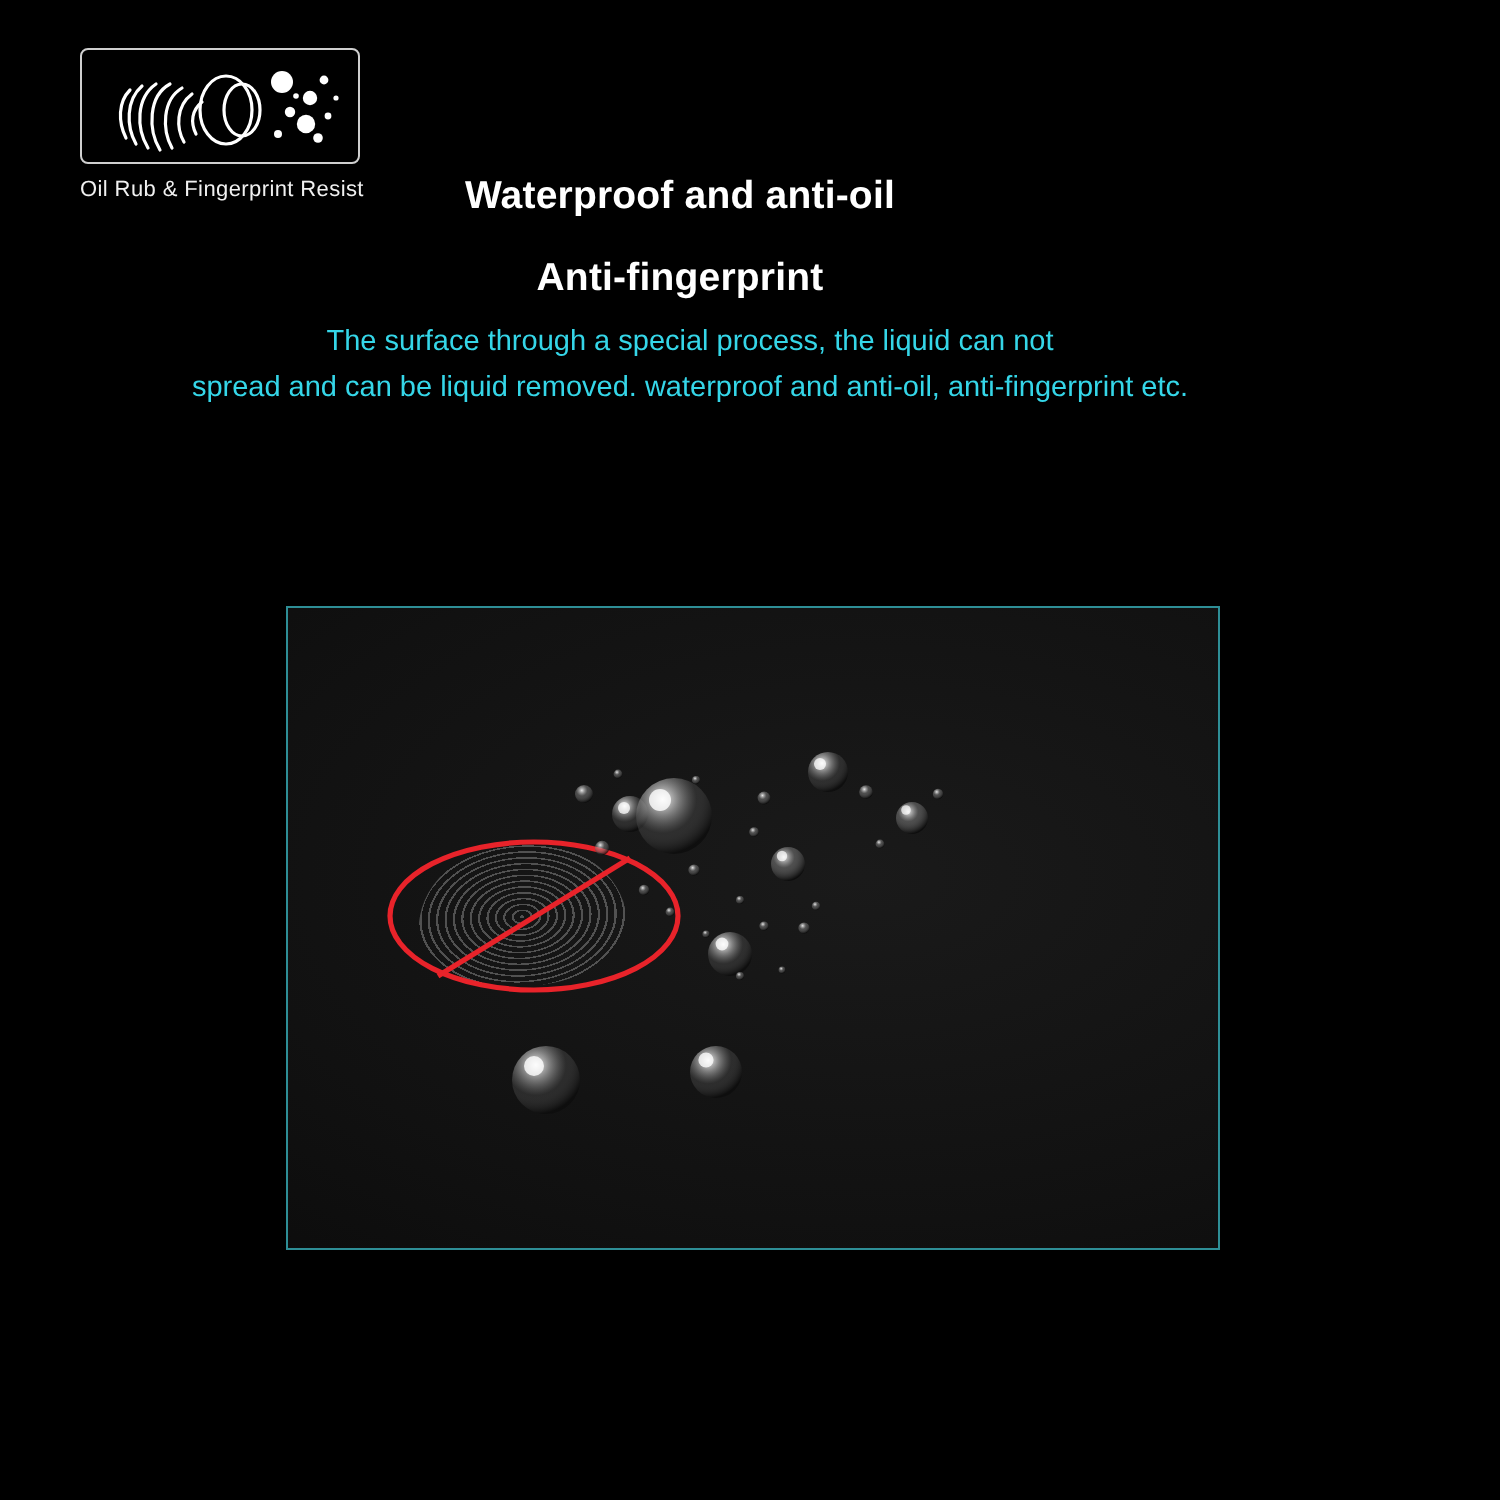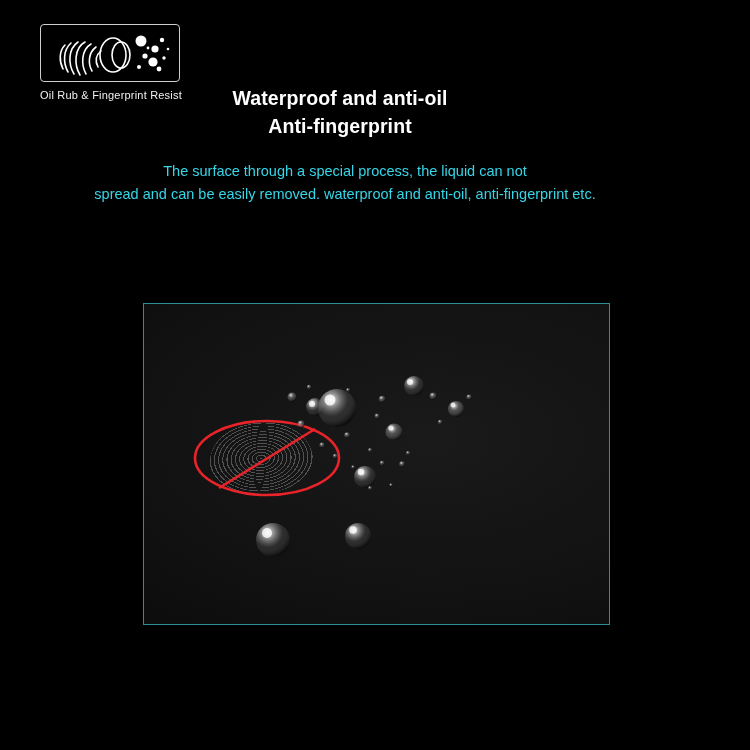--- a/index.html
+++ b/index.html
@@ -55,21 +55,21 @@
     left: 0;
     top: 84px;
     width: 680px;
     text-align: center;
     font-size: 19.5px;
     font-weight: bold;
     color: #ffffff;
     line-height: 28px;
     letter-spacing: .1px;
   }
-  .title .line2 { display: block; }
+  .title .line2 { display: block; margin-top: 13px; }
 
   .subtitle {
     position: absolute;
     left: 0;
     top: 160px;
     width: 690px;
     text-align: center;
     font-size: 14.5px;
     color: #35d6e8;
     line-height: 23px;
@@ -159,21 +159,21 @@
     <div class="badge-caption">Oil Rub &amp; Fingerprint Resist</div>
   </div>
 
   <div class="title">
     <span>Waterproof and anti-oil</span>
     <span class="line2">Anti-fingerprint</span>
   </div>
 
   <div class="subtitle">
     <span>The surface through a special process, the liquid can not</span>
-    <span>spread and can be easily removed. waterproof and anti-oil, anti-fingerprint etc.</span>
+    <span>spread and can be liquid removed. waterproof and anti-oil, anti-fingerprint etc.</span>
   </div>
 
   <div class="panel">
 
     <div class="fp-wrap">
       <div class="fp-mark"></div>
       <svg class="fp-ellipse" viewBox="0 0 150 82">
         <ellipse cx="75" cy="41" rx="72" ry="37" fill="none" stroke="#e8232a" stroke-width="2.6"></ellipse>
         <line x1="27" y1="71" x2="123" y2="12" stroke="#e8232a" stroke-width="2.6"></line>
       </svg>

